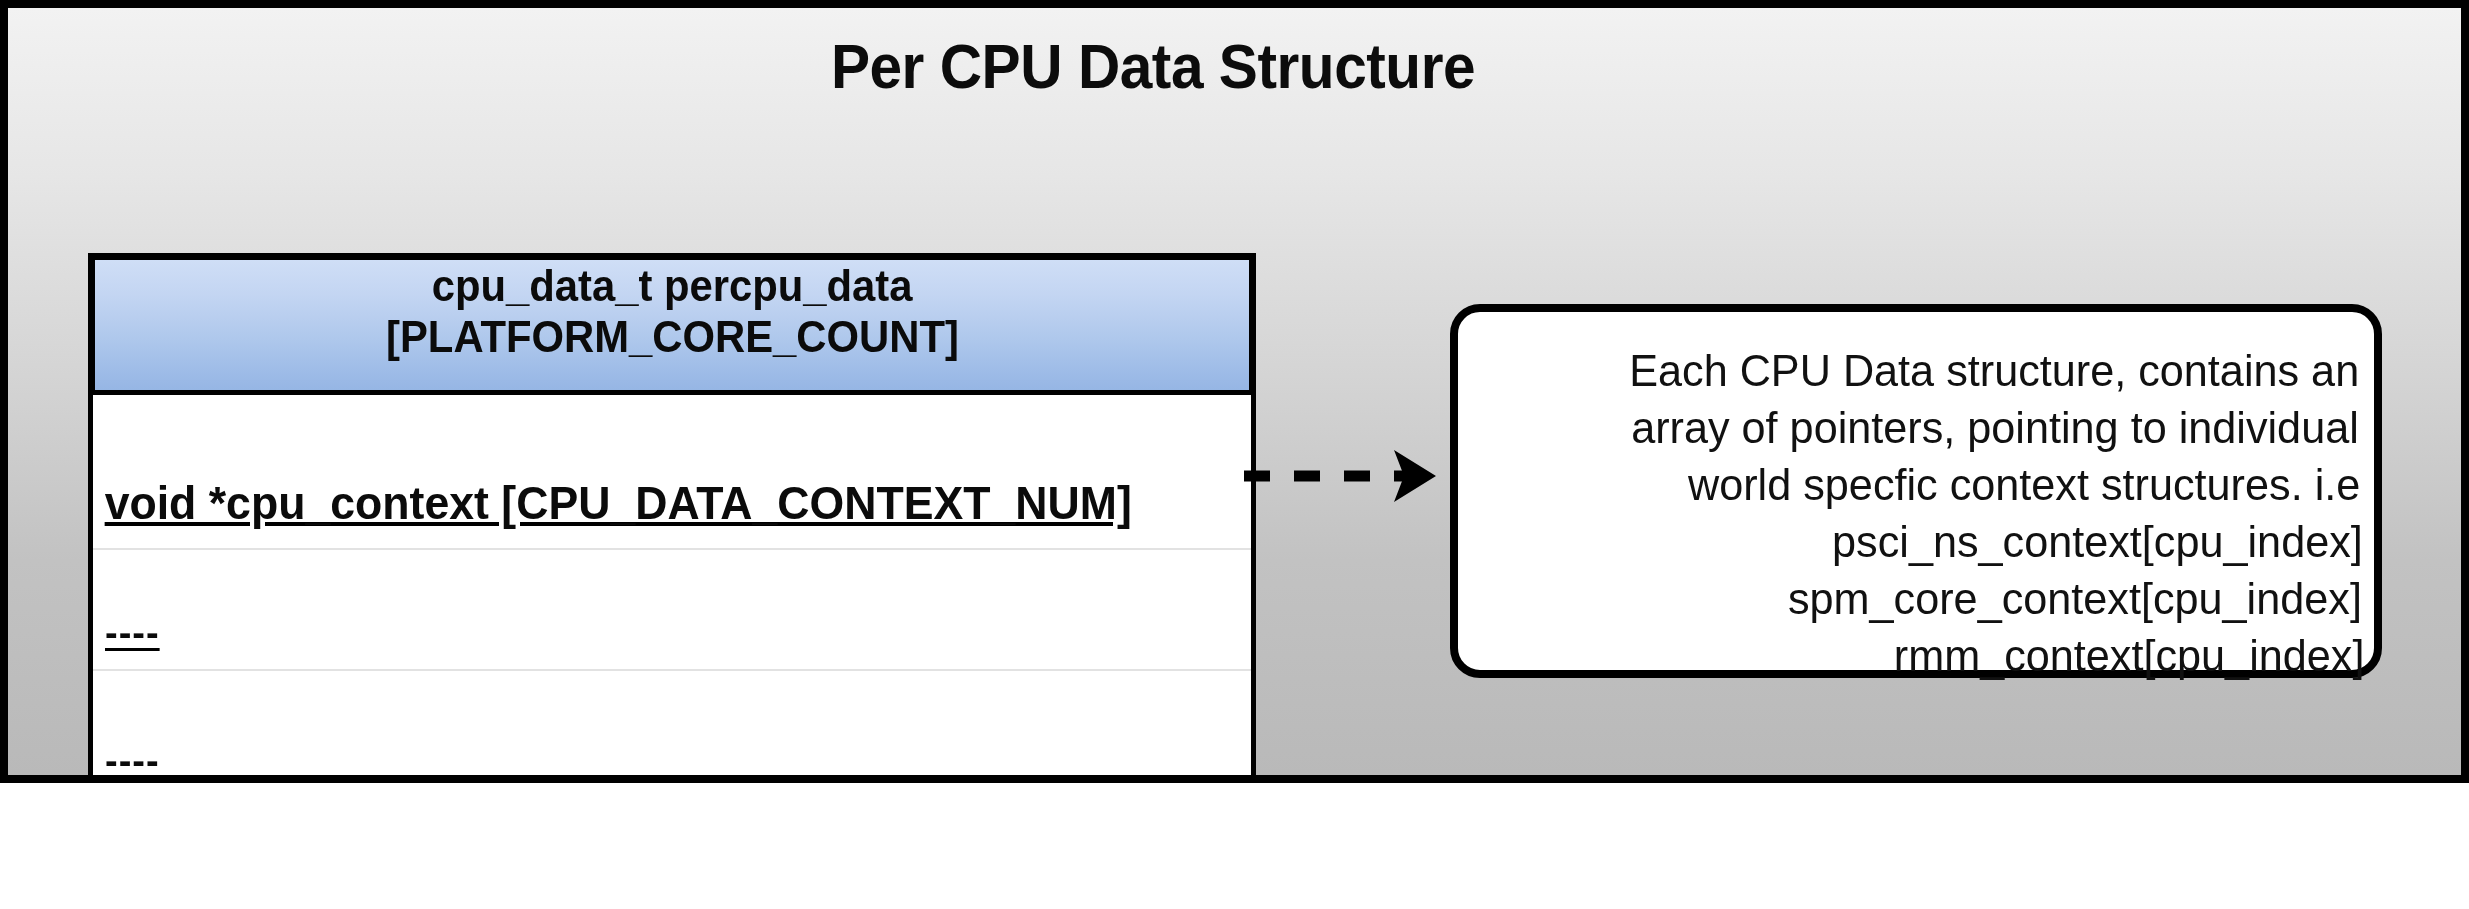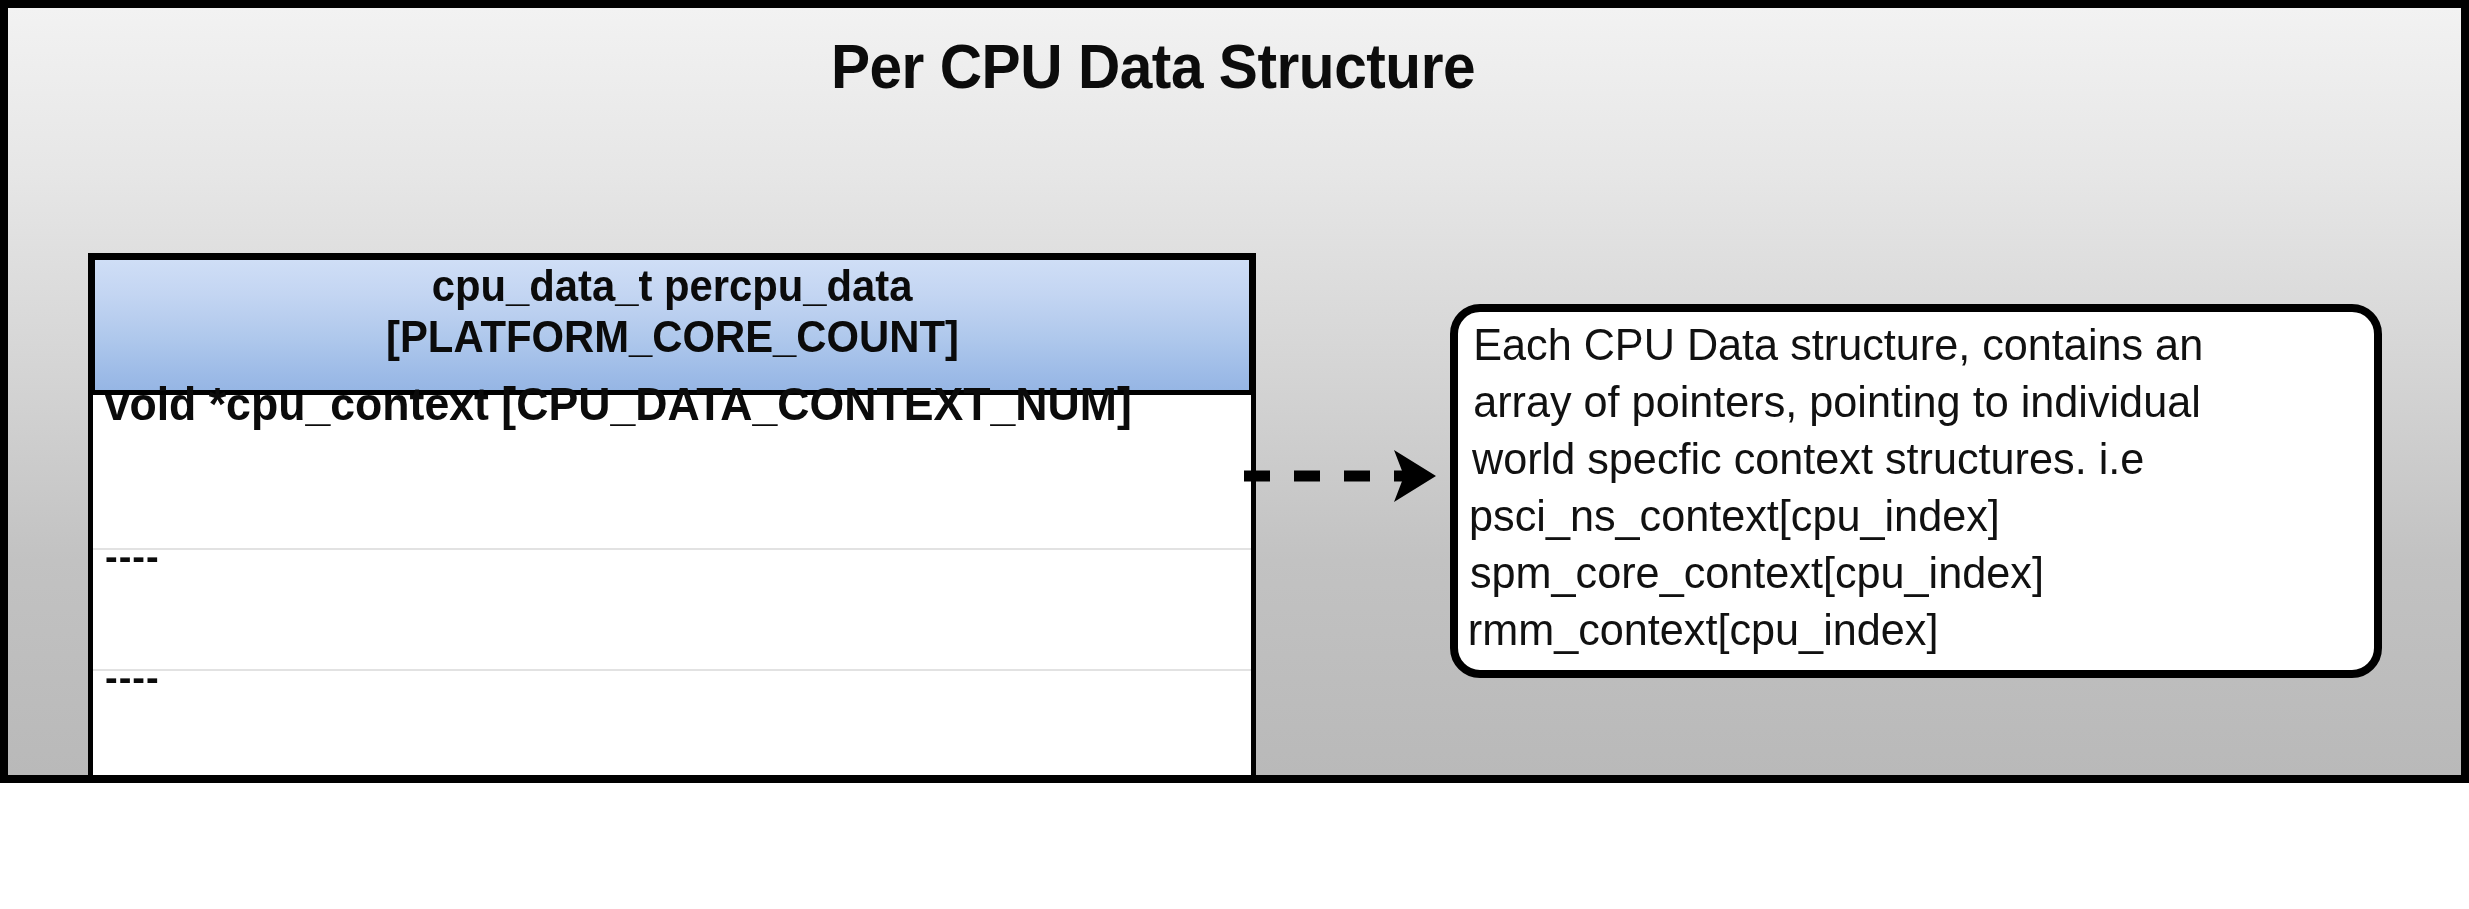--- a/index.html
+++ b/index.html
@@ -73,22 +73,23 @@
     width: 1168px;
     height: 416px;
     box-sizing: border-box;
     border: 5px solid #000000;
     background: #ffffff;
   }
   .struct-row {
     position: relative;
     box-sizing: border-box;
     display: flex;
-    align-items: flex-start;
+    align-items: flex-end;
     overflow: visible;
+    text-decoration: underline;
   }
   #row-0 {
     height: 155px;
     border-bottom: 2px solid #e2e2e2;
   }
   #row-1 {
     height: 121px;
     border-bottom: 2px solid #e2e2e2;
   }
   #row-2 {
@@ -131,23 +132,23 @@
     left: 1442px;
     top: 296px;
     width: 932px;
     height: 374px;
     box-sizing: border-box;
     border: 8px solid #000000;
     border-radius: 30px;
     background: #ffffff;
     display: flex;
     flex-direction: column;
-    align-items: flex-start;
+    align-items: flex-end;
     justify-content: flex-start;
-    padding-top: 4px;
+    padding-top: 30px;
   }
   .callout-line {
     font-family: "Liberation Sans Narrow", "Liberation Sans", sans-serif;
     font-size: 45px;
     font-weight: normal;
     color: #111111;
     line-height: 57px;
     white-space: nowrap;
     transform: scaleX(0.96);
   }

